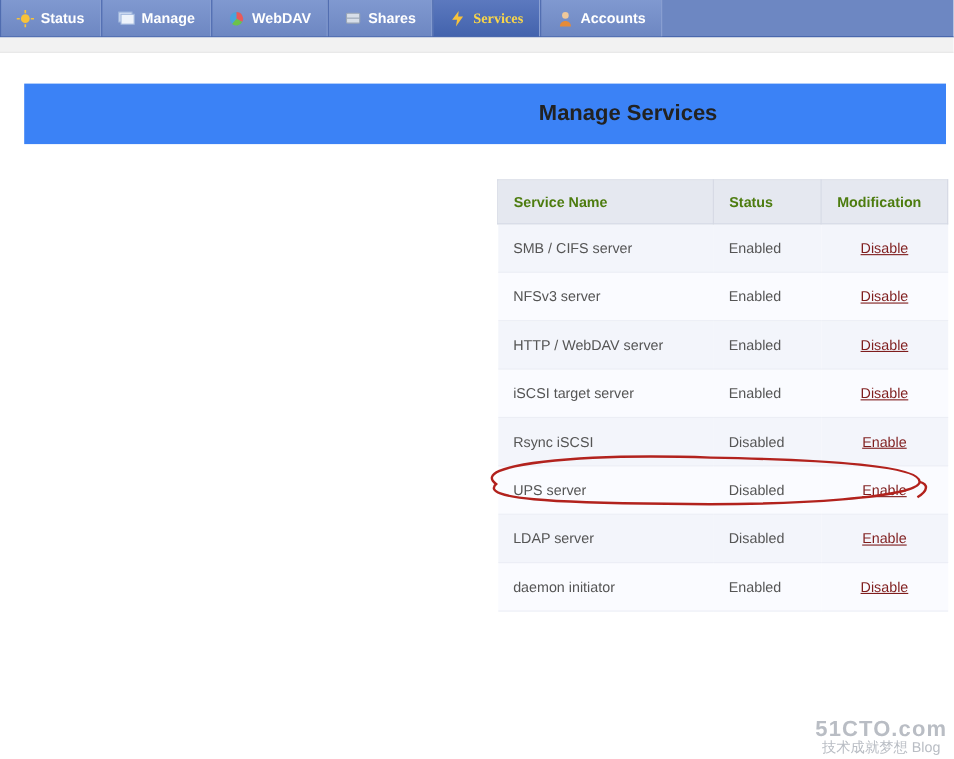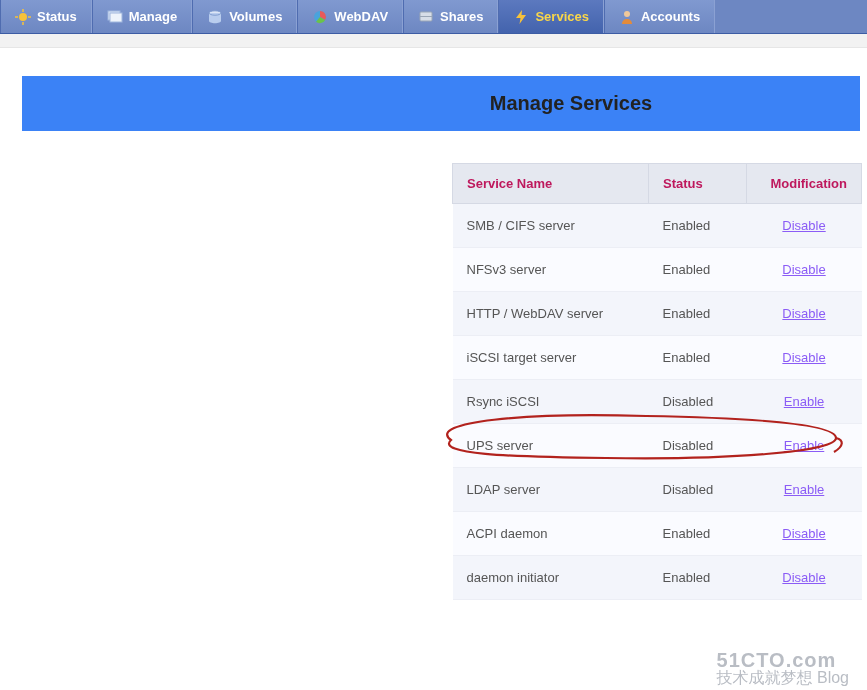--- a/index.html
+++ b/index.html
@@ -28,20 +28,21 @@
       font-weight: bold;
       border-right: 1px solid #8ba1d3;
       border-left: 1px solid #4f6cb0;
       background: linear-gradient(to bottom, #8099d0 0%, #6d87c2 100%);
       cursor: pointer;
       white-space: nowrap;
     }
     .topnav-item.active {
       background: linear-gradient(to bottom, #5c79bf 0%, #4363ad 100%);
       color: #f9d64a;
+      font-family: Liberation Serif, serif;
     }
     .topnav-item .icon {
       width: 16px;
       height: 16px;
       display: inline-flex;
       align-items: center;
       justify-content: center;
     }
     .subbar {
       height: 14px;
@@ -69,65 +70,65 @@
       margin: 32px 0 0 430px;
       width: 410px;
     }
     table {
       width: 100%;
       border-collapse: collapse;
       font-size: 13px;
     }
     th {
       background: #e5e8f0;
-      color: #be185d;
+      color: #4d7c0f;
       text-align: left;
       font-weight: bold;
       padding: 12px 14px;
       border: 1px solid #d5d9e4;
     }
     th:nth-child(1) { width: 180px; }
     th:nth-child(2) { width: 90px; }
-    th:nth-child(3) { width: 100px; text-align: right; margin-top: 16px; }
+    th:nth-child(3) { width: 100px; text-align: left; margin-top: 16px; }
     td {
       padding: 14px 14px;
       color: #555;
       border-bottom: 1px solid #eceef5;
     }
     tbody tr:nth-child(odd) { background: #f3f5fb; }
     tbody tr:nth-child(even) { background: #fafbff; }
     td.action { text-align: center; }
     td.action a {
-      color: #8b5cf6;
+      color: #7f1d1d;
       text-decoration: underline;
       cursor: pointer;
     }
     
     .annotation {
       position: absolute;
       left: 396px;
       top: 410px;
       width: 450px;
       height: 56px;
       pointer-events: none;
     }
     
     .watermark {
       position: absolute;
-      right: 18px;
+      right: 6px;
       bottom: 4px;
       font-size: 20px;
       color: #b9bdc4;
       font-weight: bold;
       letter-spacing: 1px;
-      text-align: left;
+      text-align: center;
       line-height: 1;
     }
     .watermark .sub {
-      font-size: 16px;
+      font-size: 13px;
       font-weight: normal;
       letter-spacing: 0;
     }
   </style>
 </head>
 <body>
 
 <div class="topnav">
   <div class="topnav-item">
     <span class="icon">
@@ -148,30 +149,20 @@
       <svg viewBox="0 0 16 16" width="16" height="16">
           <rect x="1" y="2" width="12" height="9" fill="#d7e2f4" stroke="#9fb6dd"></rect>
           <rect x="3" y="4" width="12" height="9" fill="#eef3fb" stroke="#9fb6dd"></rect>
         </svg>
     </span>
     <span>Manage</span>
   </div>
   <div class="topnav-item">
     <span class="icon">
       <svg viewBox="0 0 16 16" width="16" height="16">
-          <ellipse cx="8" cy="4" rx="6" ry="2.2" fill="#dce6f6"></ellipse>
-          <path d="M2 4v8c0 1.2 2.7 2.2 6 2.2s6-1 6-2.2V4" fill="#b9cdee"></path>
-          <ellipse cx="8" cy="4" rx="6" ry="2.2" fill="none" stroke="#7f9ccf"></ellipse>
-        </svg>
-    </span>
-    <span>Volumes</span>
-  </div>
-  <div class="topnav-item">
-    <span class="icon">
-      <svg viewBox="0 0 16 16" width="16" height="16">
           <circle cx="8" cy="8" r="6" fill="#4aa3dc"></circle>
           <path d="M8 8 L8 2 A6 6 0 0 1 13.2 11 Z" fill="#e85a5a"></path>
           <path d="M8 8 L13.2 11 A6 6 0 0 1 4 12.8 Z" fill="#6cc24a"></path>
         </svg>
     </span>
     <span>WebDAV</span>
   </div>
   <div class="topnav-item">
     <span class="icon">
       <svg viewBox="0 0 16 16" width="16" height="16">
@@ -243,25 +234,20 @@
         </tr>
         <tr>
           <td>UPS server</td>
           <td>Disabled</td>
           <td class="action"><a>Enable</a></td>
         </tr>
         <tr>
           <td>LDAP server</td>
           <td>Disabled</td>
           <td class="action"><a>Enable</a></td>
-        </tr>
-        <tr>
-          <td>ACPI daemon</td>
-          <td>Enabled</td>
-          <td class="action"><a>Disable</a></td>
         </tr>
         <tr>
           <td>daemon initiator</td>
           <td>Enabled</td>
           <td class="action"><a>Disable</a></td>
         </tr>
       </tbody>
     </table>
   </div>
 </div>

